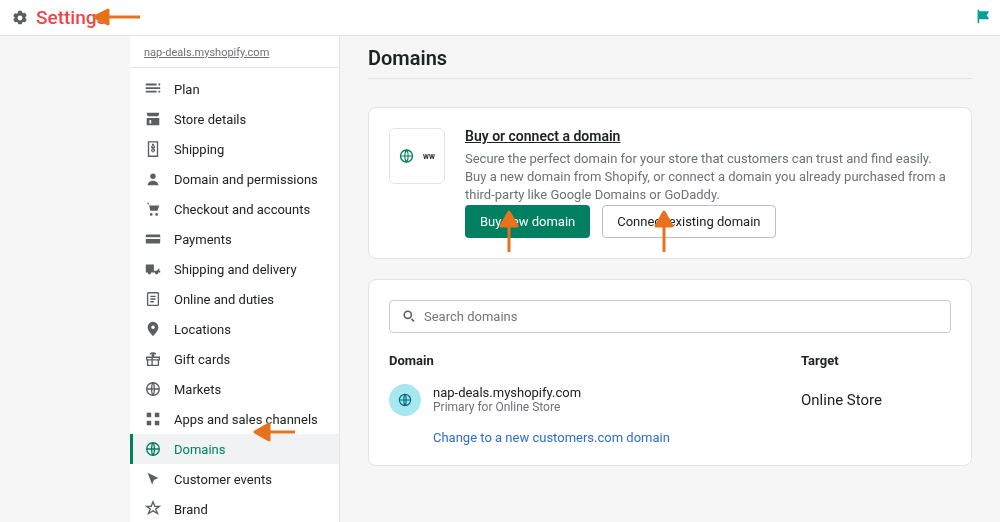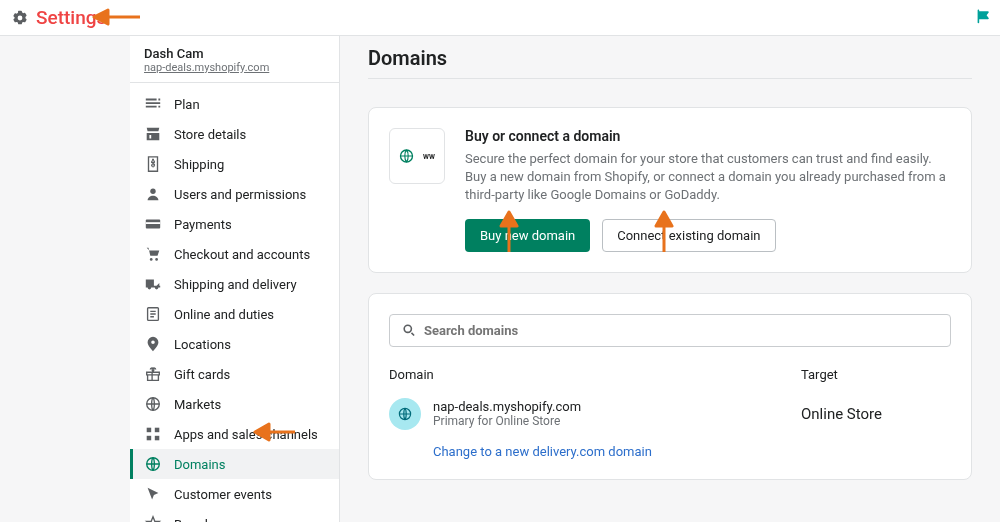--- a/index.html
+++ b/index.html
@@ -27,31 +27,31 @@
   .sb-item.active .icon { color: #008060; }
   
   .main { flex: 1; padding: 10px 28px 20px; overflow-y: auto; }
   .page-title { font-size: 20px; font-weight: 600; margin-bottom: 8px; }
   .divider { height: 1px; background: #e1e3e5; margin-bottom: 28px; }
   
   .card { background: #fff; border: 1px solid #e1e3e5; border-radius: 8px; padding: 20px; margin-bottom: 20px; }
   .promo { display: flex; gap: 20px; }
   .promo-icon { width: 56px; height: 56px; background: #fff; border: 1px solid #e1e3e5; border-radius: 6px; display: flex; align-items: center; justify-content: center; flex-shrink: 0; }
   .promo-icon svg { width: 36px; height: 20px; }
-  .promo-body h3 { font-size: 14px; font-weight: 600; margin-bottom: 6px; }
-  .promo-body p { font-size: 13px; color: #6d7175; line-height: 1.4; margin-bottom: 14px; }
+  .promo-body h3 { font-size: 14px; font-weight: 600; margin-bottom: 6px; text-decoration: underline; }
+  .promo-body p { font-size: 13px; color: #6d7175; line-height: 1.4; margin-bottom: 0; }
   .btn { display: inline-block; padding: 8px 14px; font-size: 13px; border-radius: 4px; border: 1px solid transparent; cursor: pointer; font-family: inherit; }
   .btn-primary { background: #008060; color: #fff; }
   .btn-secondary { background: #fff; border-color: #babfc3; color: #202223; margin-left: 8px; }
   
   .search-wrap { position: relative; margin-bottom: 12px; }
   .search-wrap .search-icon { position: absolute; left: 12px; top: 50%; transform: translateY(-50%); color: #5c5f62; width: 16px; height: 16px; }
-  .search-input { width: 100%; padding: 8px 10px 8px 34px; border: 1px solid #c9cccf; border-radius: 4px; font-size: 13px; font-family: inherit; font-weight: bold; }
-  
-  .table-head { display: flex; padding: 8px 0; font-size: 13px; font-weight: 400; }
+  .search-input { width: 100%; padding: 8px 10px 8px 34px; border: 1px solid #c9cccf; border-radius: 4px; font-size: 13px; font-family: inherit; }
+  
+  .table-head { display: flex; padding: 8px 0; font-size: 13px; font-weight: 700; }
   .col-domain { flex: 1; }
   .col-target { width: 150px; margin-left: 15px; }
   
   .domain-row { display: flex; align-items: center; padding: 8px 0; }
   .domain-avatar { width: 32px; height: 32px; border-radius: 50%; background: #a7e8f0; display: flex; align-items: center; justify-content: center; margin-right: 12px; flex-shrink: 0; }
   .domain-avatar svg { width: 16px; height: 16px; color: #006b7a; }
   .domain-info { flex: 1; }
   .domain-name { font-size: 13px; color: #202223; }
   .domain-sub { font-size: 12px; color: #6d7175; }
   .domain-target { width: 150px; font-size: 15px; }
@@ -94,21 +94,20 @@
 </div>
 <div class="arrow" style="left:253px; top:420px;">
   <svg width="44" height="24">
       <path d="M42 12 L16 12 M16 4 L2 12 L16 20 Z" stroke="#e8721c" stroke-width="3" fill="#e8721c" stroke-linejoin="round"></path>
     </svg>
 </div>
 
 <div class="layout">
   <aside class="sidebar">
     <div class="sb-header">
-      <div class="sb-store">Dash Cam</div>
       <div class="sb-url">nap-deals.myshopify.com</div>
     </div>
     <ul class="sb-list">
       <li class="sb-item">
           <span class="icon">
             <svg viewBox="0 0 20 20" fill="currentColor">
               <path d="M2 4h12v2H2zM2 8h16v2H2zM2 12h12v2H2zM16 4h2v2h-2zM16 12h2v2h-2z"></path>
             </svg>
           </span>
           <span>Plan</span>
@@ -130,40 +129,40 @@
           </span>
           <span>Shipping</span>
         </li>
       <li class="sb-item">
           <span class="icon">
             <svg viewBox="0 0 20 20" fill="currentColor">
               <circle cx="10" cy="7" r="3"></circle>
               <path d="M4 17c0-3 3-5 6-5s6 2 6 5z"></path>
             </svg>
           </span>
-          <span>Users and permissions</span>
-        </li>
-      <li class="sb-item">
-          <span class="icon">
-            <svg viewBox="0 0 20 20" fill="currentColor">
-              <rect x="2" y="5" width="16" height="10" rx="1"></rect>
-              <rect x="2" y="8" width="16" height="2" fill="#fff"></rect>
-            </svg>
-          </span>
-          <span>Payments</span>
+          <span>Domain and permissions</span>
         </li>
       <li class="sb-item">
           <span class="icon">
             <svg viewBox="0 0 20 20" fill="currentColor">
               <path d="M3 3h2l2 9h8l2-6H6"></path>
               <circle cx="8" cy="16" r="1.5"></circle>
               <circle cx="14" cy="16" r="1.5"></circle>
             </svg>
           </span>
           <span>Checkout and accounts</span>
+        </li>
+      <li class="sb-item">
+          <span class="icon">
+            <svg viewBox="0 0 20 20" fill="currentColor">
+              <rect x="2" y="5" width="16" height="10" rx="1"></rect>
+              <rect x="2" y="8" width="16" height="2" fill="#fff"></rect>
+            </svg>
+          </span>
+          <span>Payments</span>
         </li>
       <li class="sb-item">
           <span class="icon">
             <svg viewBox="0 0 20 20" fill="currentColor">
               <path d="M2 5h9v7h3l3-3v3h1v2h-2a2 2 0 1 1-4 0H8a2 2 0 1 1-4 0H2z"></path>
             </svg>
           </span>
           <span>Shipping and delivery</span>
         </li>
       <li class="sb-item">
@@ -279,16 +278,16 @@
               <circle cx="10" cy="10" r="7"></circle>
               <path d="M3 10h14M10 3c2 2 2 12 0 14M10 3c-2 2-2 12 0 14"></path>
             </svg>
         </div>
         <div class="domain-info">
           <div class="domain-name">nap-deals.myshopify.com</div>
           <div class="domain-sub">Primary for Online Store</div>
         </div>
         <div class="domain-target">Online Store</div>
       </div>
-      <div class="change-link">Change to a new delivery.com domain</div>
+      <div class="change-link">Change to a new customers.com domain</div>
     </div>
   </main>
 </div>
 
 </body></html>

